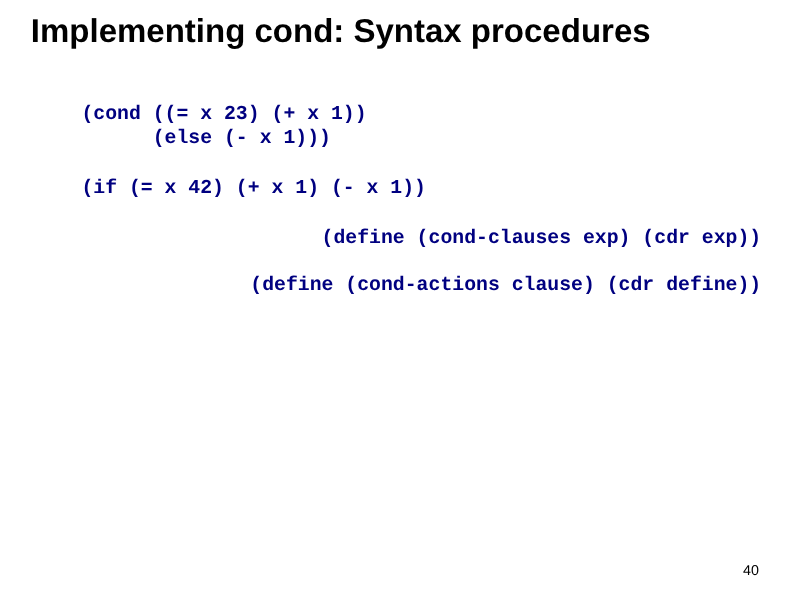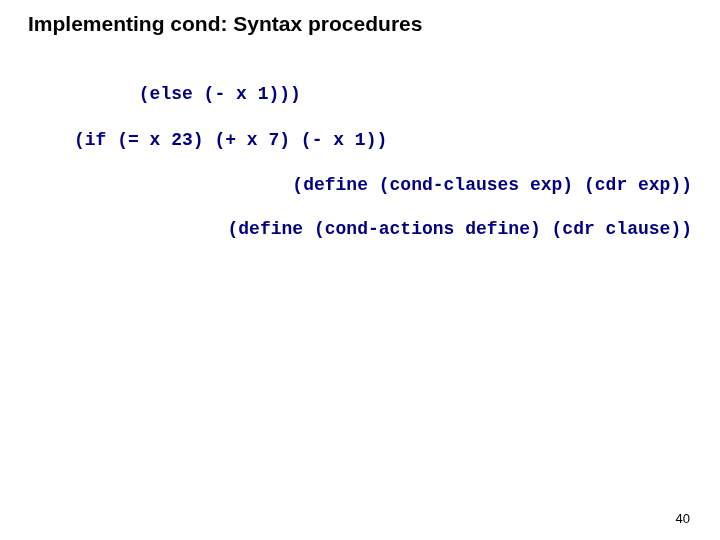--- a/index.html
+++ b/index.html
@@ -5,21 +5,21 @@
     * { margin: 0; padding: 0; box-sizing: border-box; }
     body {
       width: 720px;
       height: 540px;
       background: #ffffff;
       padding: 12px 28px 20px 28px;
       font-family: Arial, Helvetica, sans-serif;
       position: relative;
     }
     .title {
-      font-size: 21px;
+      font-size: 30px;
       font-weight: bold;
       color: #000;
       margin-bottom: 48px;
     }
     .content {
       padding-left: 46px;
     }
     .code-line {
       font-family: "Courier New", Courier, monospace;
       font-size: 18px;
@@ -39,28 +39,29 @@
       font-family: Arial, sans-serif;
     }
   </style>
 </head>
 <body>
 
 <h1 class="title">Implementing cond: Syntax procedures</h1>
 
 <div class="content">
   <div class="block">
+    <div class="code-line">(cond ((= x 23) (+ x 1))</div>
     <div class="code-line">      (else (- x 1)))</div>
   </div>
   <div class="block">
-    <div class="code-line">(if (= x 23) (+ x 7) (- x 1))</div>
+    <div class="code-line">(if (= x 42) (+ x 1) (- x 1))</div>
   </div>
   <div class="block-sm">
     <div class="code-line">(define (cond-clauses exp) (cdr exp))</div>
   </div>
   <div class="block-sm">
   </div>
   <div class="block-sm">
-    <div class="code-line">(define (cond-actions define) (cdr clause))</div>
+    <div class="code-line">(define (cond-actions clause) (cdr define))</div>
   </div>
 </div>
 
 <div class="page-num">40</div>
 
 </body></html>

